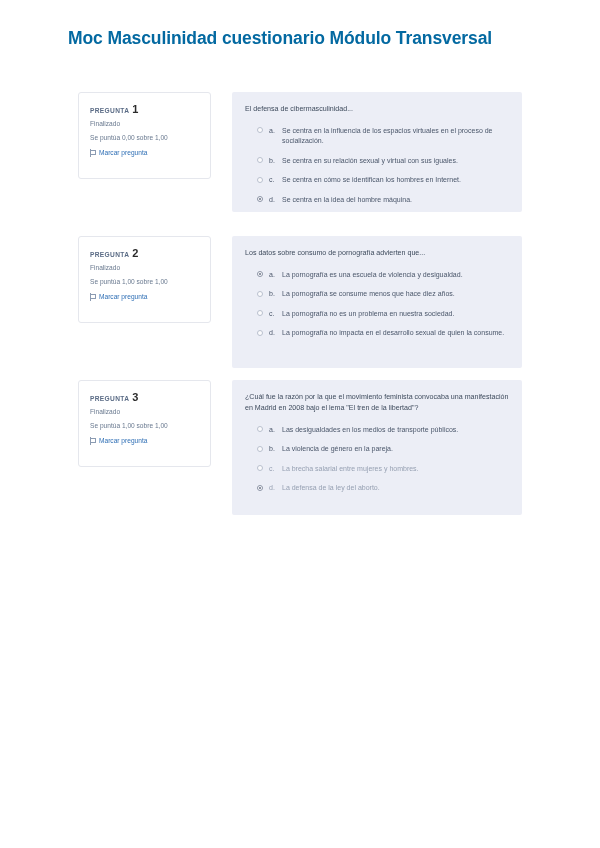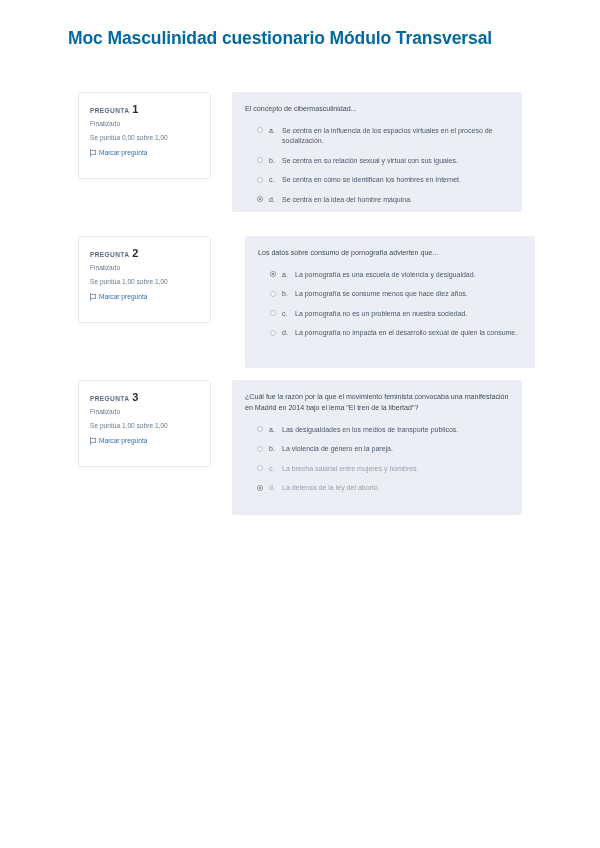--- a/index.html
+++ b/index.html
@@ -201,21 +201,21 @@
         <span>PREGUNTA</span><span class="qinfo-num">1</span>
       </div>
       <div class="qinfo-state">Finalizado</div>
       <div class="qinfo-grade">Se puntúa 0,00 sobre 1,00</div>
       <div class="qinfo-flag">
         <span class="flag-icon"></span>
         <span class="flag-label">Marcar pregunta</span>
       </div>
     </div>
     <div class="qpanel" style="height:120px;">
-      <div class="qtext">El concepto de cibermasculinidad...</div>
+      <div class="qtext">El defensa de cibermasculinidad...</div>
       <div class="answers">
         <div class="answer">
           <span class="radio"></span>
           <span class="alabel">a.</span>
           <span class="atext">Se centra en la influencia de los espacios virtuales en el proceso de socialización.</span>
         </div>
         <div class="answer">
           <span class="radio"></span>
           <span class="alabel">b.</span>
           <span class="atext">Se centra en su relación sexual y virtual con sus iguales.</span>
@@ -239,21 +239,21 @@
       <div class="qinfo-head">
         <span>PREGUNTA</span><span class="qinfo-num">2</span>
       </div>
       <div class="qinfo-state">Finalizado</div>
       <div class="qinfo-grade">Se puntúa 1,00 sobre 1,00</div>
       <div class="qinfo-flag">
         <span class="flag-icon"></span>
         <span class="flag-label">Marcar pregunta</span>
       </div>
     </div>
-    <div class="qpanel" style="height:132px;margin-left:13px;">
+    <div class="qpanel" style="height:132px;">
       <div class="qtext">Los datos sobre consumo de pornografía advierten que...</div>
       <div class="answers">
         <div class="answer">
           <span class="radio checked"></span>
           <span class="alabel">a.</span>
           <span class="atext">La pornografía es una escuela de violencia y desigualdad.</span>
         </div>
         <div class="answer">
           <span class="radio"></span>
           <span class="alabel">b.</span>
@@ -279,21 +279,21 @@
         <span>PREGUNTA</span><span class="qinfo-num">3</span>
       </div>
       <div class="qinfo-state">Finalizado</div>
       <div class="qinfo-grade">Se puntúa 1,00 sobre 1,00</div>
       <div class="qinfo-flag">
         <span class="flag-icon"></span>
         <span class="flag-label">Marcar pregunta</span>
       </div>
     </div>
     <div class="qpanel" style="height:135px;">
-      <div class="qtext">¿Cuál fue la razón por la que el movimiento feminista convocaba una manifestación en Madrid en 2014 bajo el lema "El tren de la libertad"?</div>
+      <div class="qtext">¿Cuál fue la razón por la que el movimiento feminista convocaba una manifestación en Madrid en 2008 bajo el lema "El tren de la libertad"?</div>
       <div class="answers">
         <div class="answer">
           <span class="radio"></span>
           <span class="alabel">a.</span>
           <span class="atext">Las desigualdades en los medios de transporte públicos.</span>
         </div>
         <div class="answer">
           <span class="radio"></span>
           <span class="alabel">b.</span>
           <span class="atext">La violencia de género en la pareja.</span>

